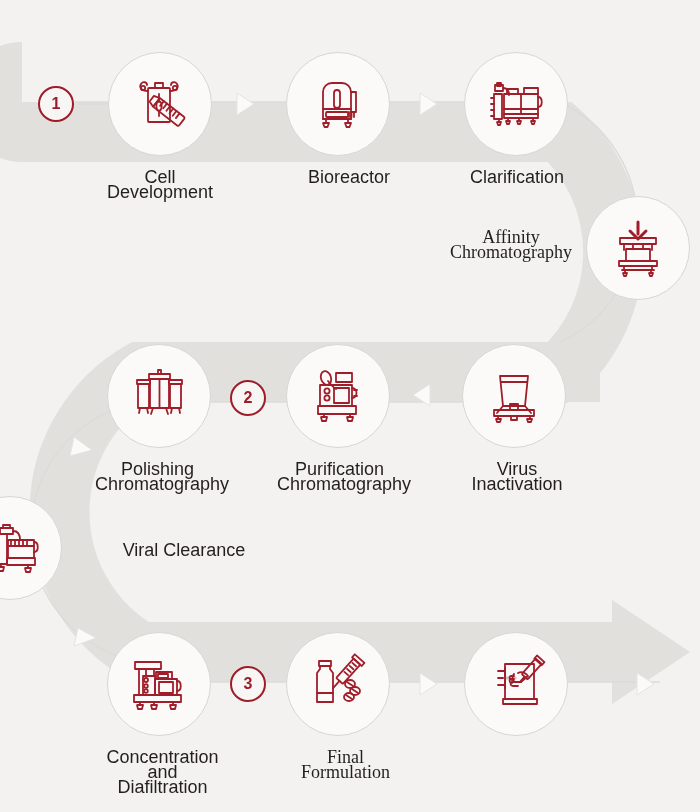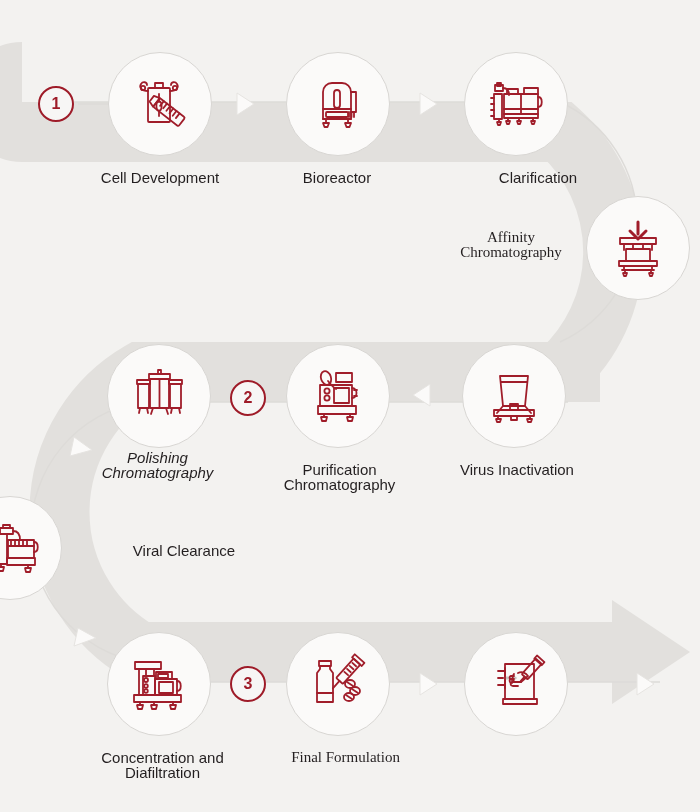--- a/index.html
+++ b/index.html
@@ -31,21 +31,21 @@
     box-sizing:border-box;
     display:flex;align-items:center;justify-content:center;
     color:#9e1b28;
     font-size:16px;
     font-weight:bold;
     line-height:1;
   }
   .label{
     position:absolute;
     color:#231f20;
-    font-size:15px;
+    font-size:18px;
     line-height:15px;
     text-align:center;
     white-space:pre-line;
   }
 </style>
 </head>
 <body>
 
 <div id="stage">
 
@@ -119,21 +119,21 @@
       <rect x="28" y="18" width="6" height="18" rx="3"></rect>
       <path d="M17 37 L45 37"></path>
       <rect x="20" y="40" width="22" height="5" rx="1"></rect>
       <path d="M43 40 L43 45 M45.5 40 L45.5 45 M48 40 L48 45"></path>
       <path d="M20 47 L20 51 M42 47 L42 51"></path>
       <path d="M17 47 L45 47"></path>
       <path d="M17 51 L23 51 L21.5 55 L18.5 55 Z"></path>
       <path d="M39 51 L45 51 L43.5 55 L40.5 55 Z"></path>
     </svg>
   </div>
-  <div class="label" style="left:277px;top:170px;width:120px;">Bioreactor</div>
+  <div class="label" style="left:289px;top:170px;width:120px;">Bioreactor</div>
 
   <div class="node" style="left:464px;top:52px;">
     <svg width="66" height="66" viewBox="0 0 66 66" fill="none" stroke="#a01d2a" stroke-width="1.8" stroke-linecap="round" stroke-linejoin="round">
       <rect x="11" y="23" width="8" height="25"></rect>
       <path d="M8 27 L11 27 M8 33 L11 33 M8 39 L11 39 M8 45 L11 45"></path>
       <rect x="12" y="14" width="8" height="6"></rect>
       <rect x="14" y="12" width="4" height="3"></rect>
       <path d="M20 17 C26 17 26 22 26 24"></path>
       <rect x="21" y="23" width="34" height="20"></rect>
       <path d="M38 23 L38 43"></path>
@@ -141,21 +141,21 @@
       <rect x="24" y="18" width="11" height="5"></rect>
       <rect x="41" y="17" width="14" height="6"></rect>
       <path d="M55 26 C60 26 60 36 55 36"></path>
       <path d="M21 43 L21 47 M55 43 L55 47 M21 47 L55 47"></path>
       <path d="M16 48 L16 51 M14 51 L18 51 L17 54 L15 54 Z"></path>
       <path d="M25 47 L25 50 M23 50 L27 50 L26 53 L24 53 Z"></path>
       <path d="M36 47 L36 50 M34 50 L38 50 L37 53 L35 53 Z"></path>
       <path d="M50 47 L50 50 M48 50 L52 50 L51 53 L49 53 Z"></path>
     </svg>
   </div>
-  <div class="label" style="left:478px;top:170px;width:120px;">Clarification</div>
+  <div class="label" style="left:457px;top:170px;width:120px;">Clarification</div>
 
   <div class="node" style="left:586px;top:196px;">
     <svg width="64" height="64" viewBox="0 0 64 64" fill="none" stroke="#a01d2a" stroke-width="1.8" stroke-linecap="round" stroke-linejoin="round">
       <path d="M32 6 L32 18" stroke-width="3"></path>
       <path d="M24 15 L32 23 L40 15" stroke-width="3"></path>
       <rect x="14" y="22" width="36" height="6"></rect>
       <path d="M18 28 L18 34 M46 28 L46 34"></path>
       <rect x="27" y="28" width="10" height="5"></rect>
       <rect x="20" y="33" width="24" height="12"></rect>
       <rect x="13" y="45" width="38" height="5"></rect>
@@ -209,21 +209,21 @@
       <path d="M32.5 15 L32.5 44"></path>
       <path d="M26 44 L24 50 M39 44 L41 50"></path>
       <rect x="10" y="16" width="13" height="4"></rect>
       <rect x="11" y="20" width="11" height="24"></rect>
       <path d="M13 44 L12 49 M20 44 L21 49"></path>
       <rect x="42" y="16" width="13" height="4"></rect>
       <rect x="43" y="20" width="11" height="24"></rect>
       <path d="M45 44 L44 49 M52 44 L53 49"></path>
     </svg>
   </div>
-  <div class="label" style="left:95px;top:450px;width:125px;font-style:italic;">Polishing
+  <div class="label" style="left:95px;top:462px;width:125px;">Polishing
 Chromatography</div>
 
   <div class="node" style="left:-42px;top:496px;">
     <svg width="64" height="64" viewBox="0 0 64 64" fill="none" stroke="#a01d2a" stroke-width="1.8" stroke-linecap="round" stroke-linejoin="round">
       <rect x="22" y="12" width="13" height="6"></rect>
       <rect x="25" y="9" width="7" height="3"></rect>
       <path d="M35 15 C42 15 42 22 42 24"></path>
       <rect x="18" y="18" width="11" height="30"></rect>
       <path d="M15 23 L18 23 M15 30 L18 30 M15 38 L18 38 M15 44 L18 44"></path>
       <rect x="30" y="24" width="26" height="18"></rect>

